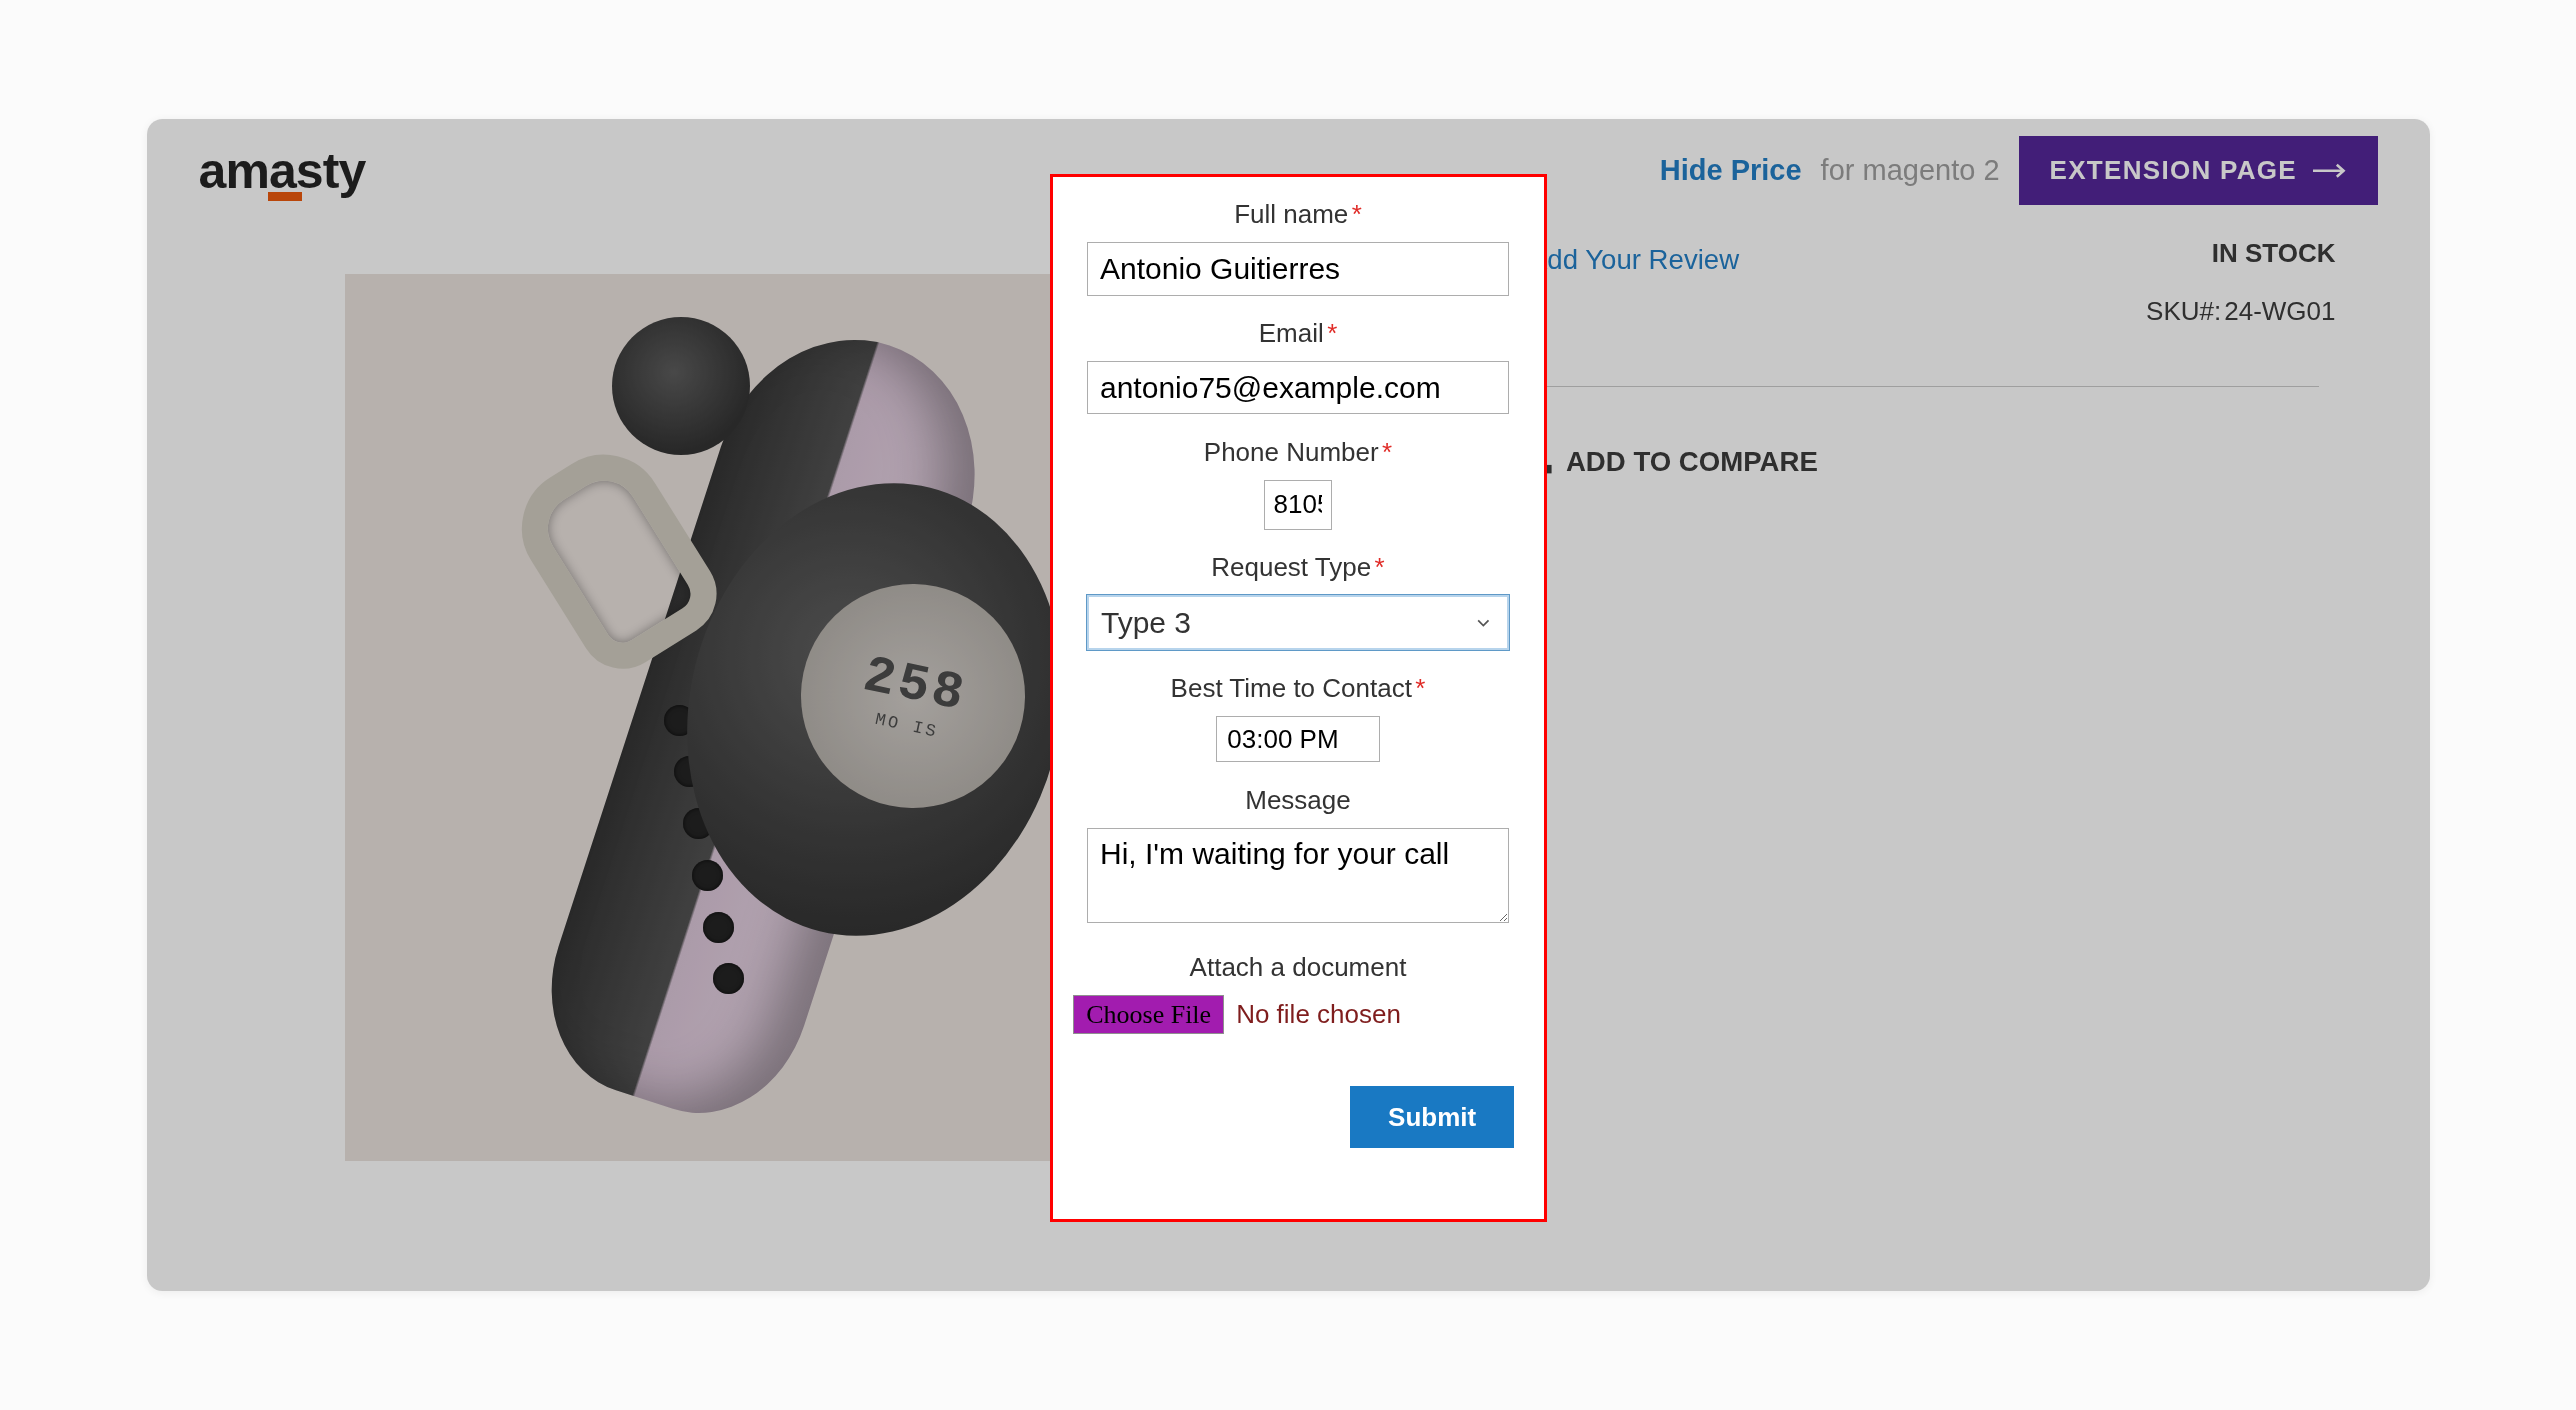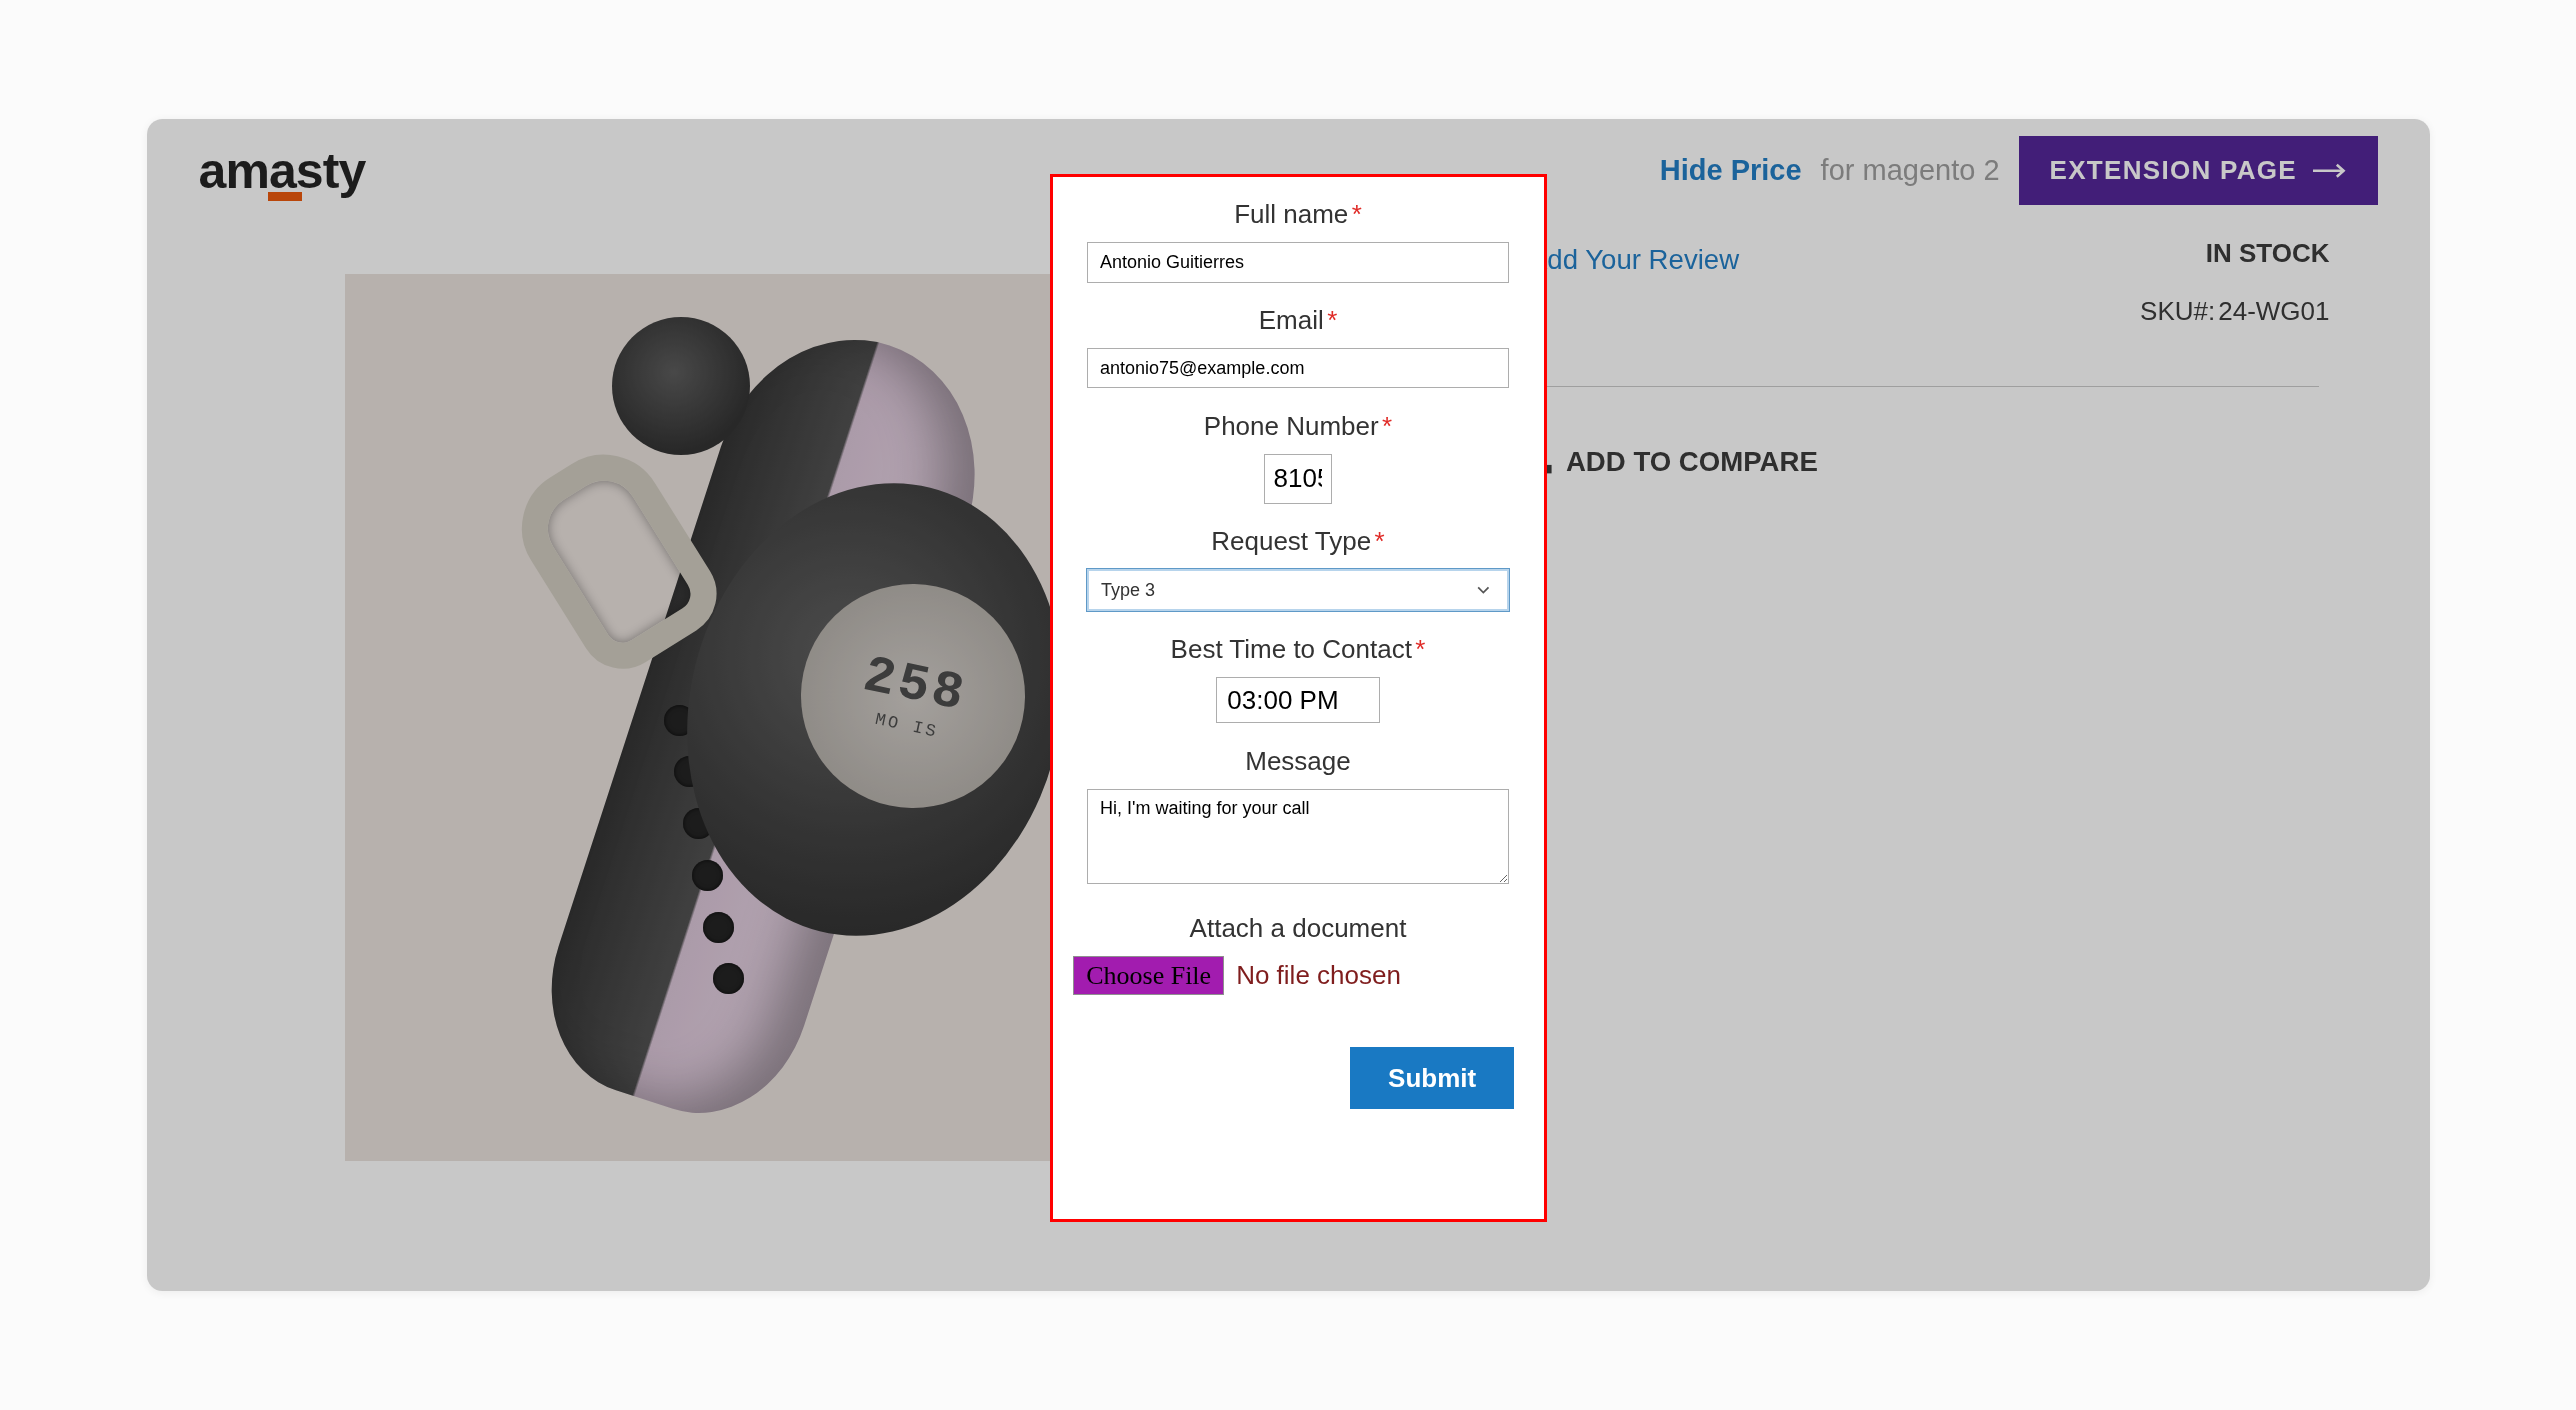--- a/index.html
+++ b/index.html
@@ -157,21 +157,21 @@
       right: 0;
       display:flex;
       align-items:center;
       gap:33px;
       font-size:27.6px;
     }
     .stars { font-size:33px; color:#ff5500; letter-spacing:1.7px; }
     .star-grey { color:#c6c6c6; }
     .review-link { color:#1979c3; }
     .stock-col {
-      position:absolute; top:-36px; right:48px; text-align:right;
+      position:absolute; top:-36px; right:42px; text-align:right;
     }
     .in-stock { font-weight:700; font-size:26px; color:#333; }
     .sku-row { font-size:26px; color:#333; margin-top:27px; display:flex; gap:3px; justify-content:flex-end;}
     .sku-label { color:#333; }
     .contact-btn {
       position:absolute;
       top: 43px; left:52px;
       border:0.9px solid #c8c8c8;
       background:#f0f0f0;
       font-size:27.6px;
@@ -203,21 +203,21 @@
       padding: 22.4px 20.7px 17px;
       font-size:26px;
       color:#333;
     }
     .fld { text-align:center; margin-bottom:22.4px; }
     .fld label { display:block; margin-bottom:12px; font-size:26px; }
     .req { color:#e02b27; margin-left:3.4px; }
     .txt-input, .sel, .ta {
       width: 422px;
       border:0.9px solid #adadad;
-      font-size:18px;
+      font-size:30px;
       padding:8.6px 12px;
       background:#fff;
       font-family:inherit;
       text-align:left;
     }
     .sel-wrap {
       position:relative;
       display:inline-block;
       width:422px;
     }

